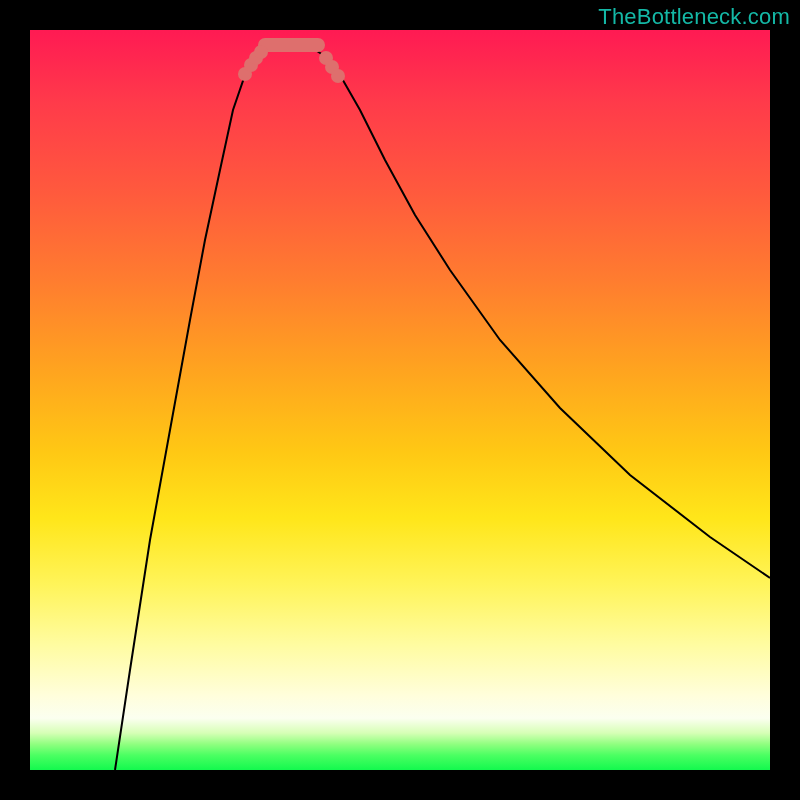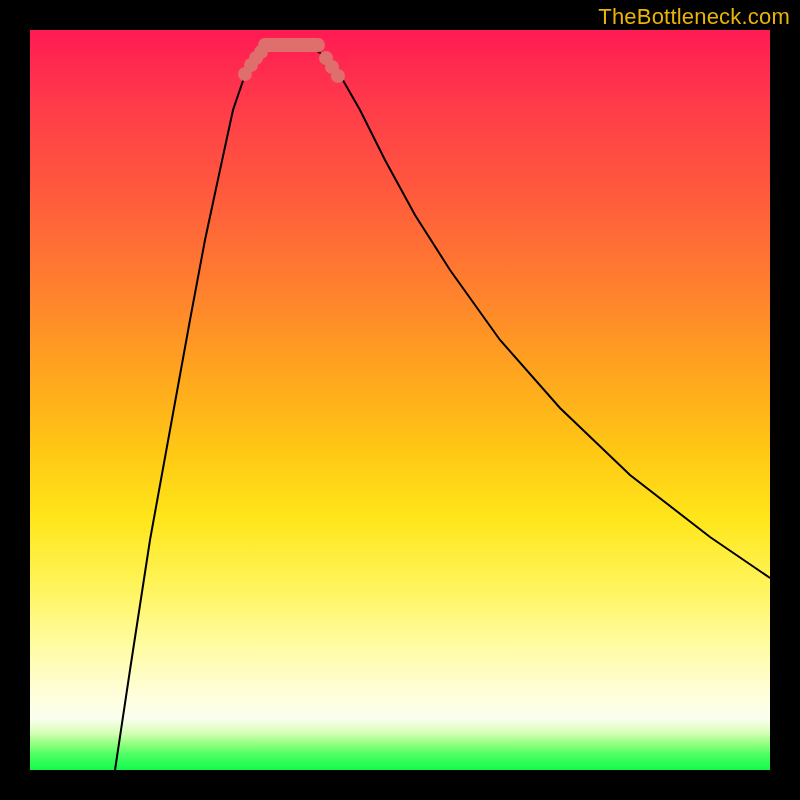--- a/index.html
+++ b/index.html
@@ -57,21 +57,21 @@
     stroke: #000;
     stroke-width: 2;
     fill: none;
   }
   .watermark {
     position: absolute;
     top: 4px;
     right: 10px;
     font-size: 22px;
     font-weight: 400;
-    color: #eab308;
+    color: #14b8a6;
     letter-spacing: 0.2px;
     user-select: none;
   }
   .bottleneck-dots circle {
     fill: #de6f6d;
   }
   .bottleneck-bar {
     stroke: #de6f6d;
     stroke-width: 14;
     stroke-linecap: round;

